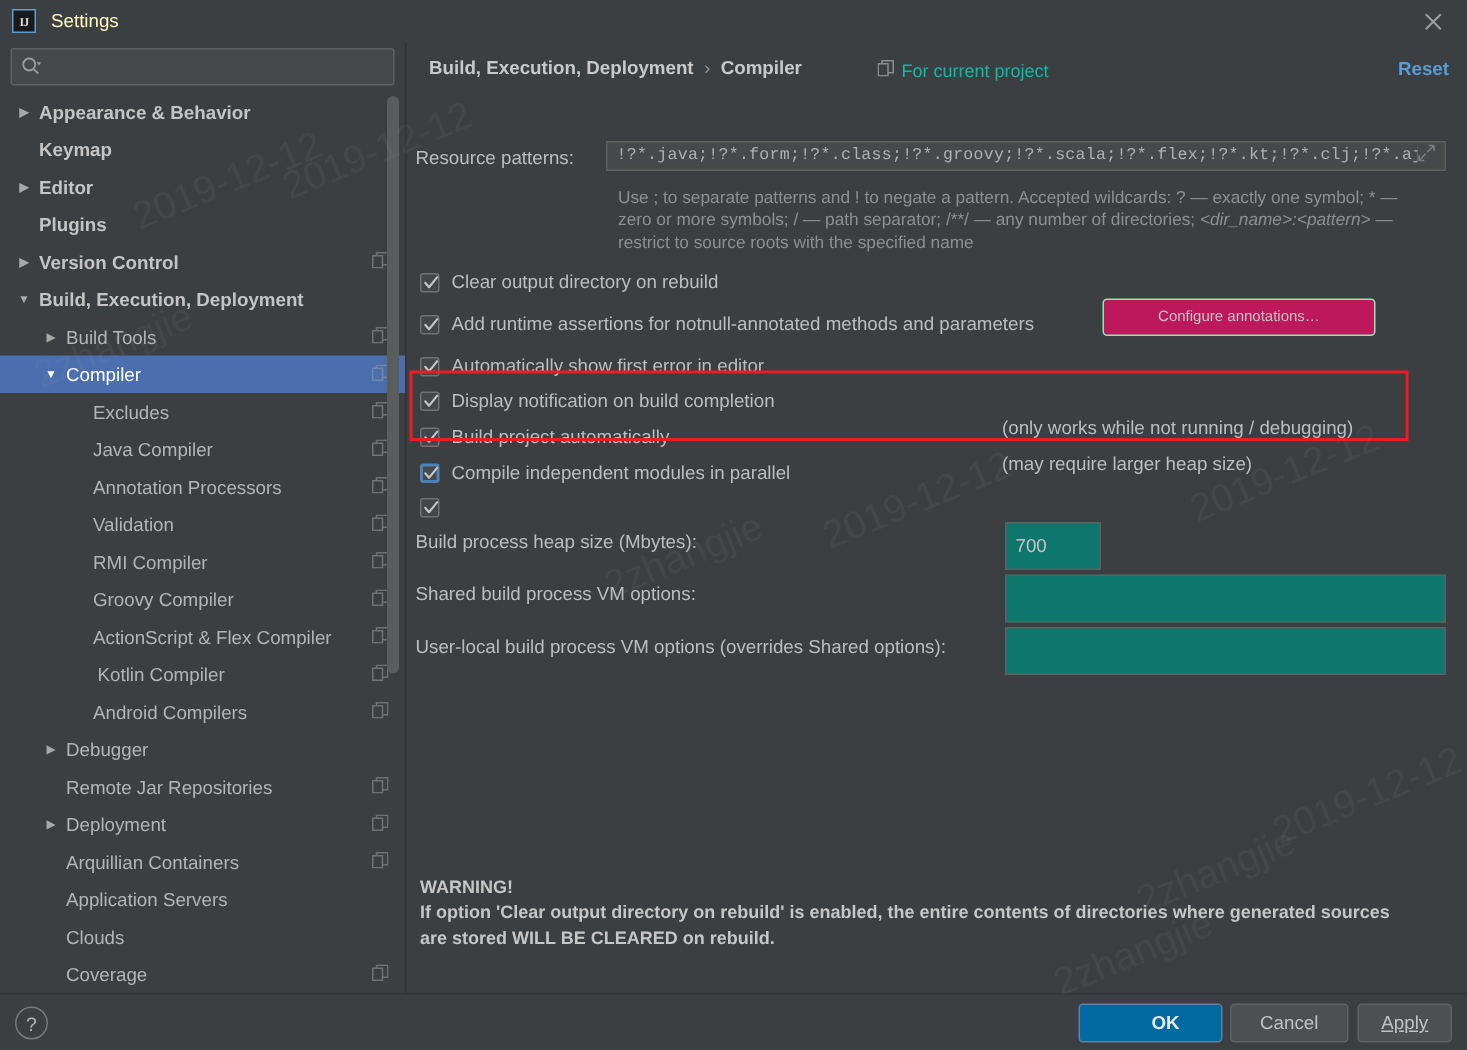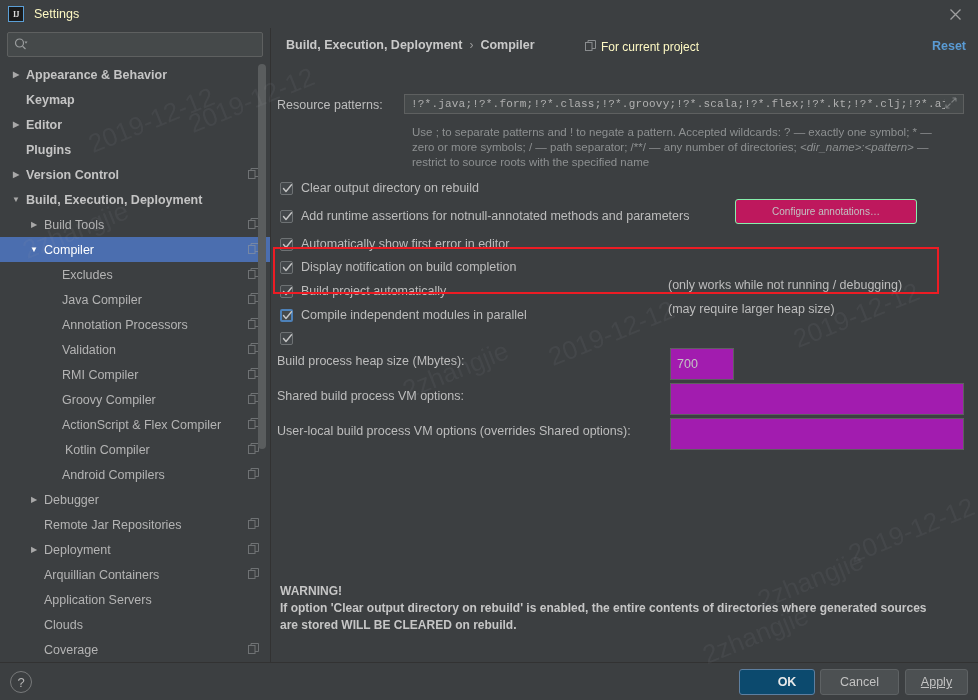--- a/index.html
+++ b/index.html
@@ -131,21 +131,21 @@
   }
 
   .breadcrumb {
     position: absolute; left: 14px; top: 10px;
     font-size: 12.5px; font-weight: bold; color: #c9c9c9;
     display: flex; align-items: center; gap: 7px;
   }
   .bc-sep { font-weight: normal; color: #9a9a9a; font-size: 12px; }
   .for-project {
     position: absolute; left: 313px; top: 12px;
-    font-size: 12px; color: #fef9c3;
+    font-size: 12px; color: #14b8a6;
     display: flex; align-items: center; gap: 5px;
   }
   .reset-link {
     position: absolute; right: 12px; top: 11px;
     font-size: 12.5px; font-weight: bold;
     color: #5a9bd4; cursor: pointer;
   }
 
   .rp-label {
     position: absolute; left: 5px; top: 70px;
@@ -227,21 +227,21 @@
     z-index: 30;
   }
 
   .fld-label {
     position: absolute; left: 5px;
     font-size: 12.5px; color: #bdbdbd;
     white-space: nowrap;
   }
   .txt-input {
     position: absolute;
-    background: #a21caf;
+    background: #0f766e;
     border: 1px solid #5e6060;
     display: flex; align-items: center;
     padding: 15px 6px;
     font-size: 12.5px; color: #c3c3c3;
   }
 
   .warn {
     position: absolute; left: 8px; bottom: 28px;
     width: 665px;
     font-size: 12px; font-weight: bold;
@@ -267,22 +267,22 @@
   }
   .btn {
     position: absolute; top: 6px;
     height: 26px;
     border-radius: 3px;
     display: flex; align-items: center; justify-content: center;
     font-size: 12.5px;
     cursor: pointer;
   }
   .btn-ok {
-    right: 163px; width: 76px;
-    background: #0c4a6e;
+    right: 163px; width: 96px;
+    background: #0369a1;
     border: 1px solid #5d7fa0;
     color: #e8e8e8;
     font-weight: bold;
     padding-left: 20px;
   }
   .btn-cancel {
     right: 79px; width: 79px;
     background: #4c5052;
     border: 1px solid #5e6264;
     color: #c2c2c2;

